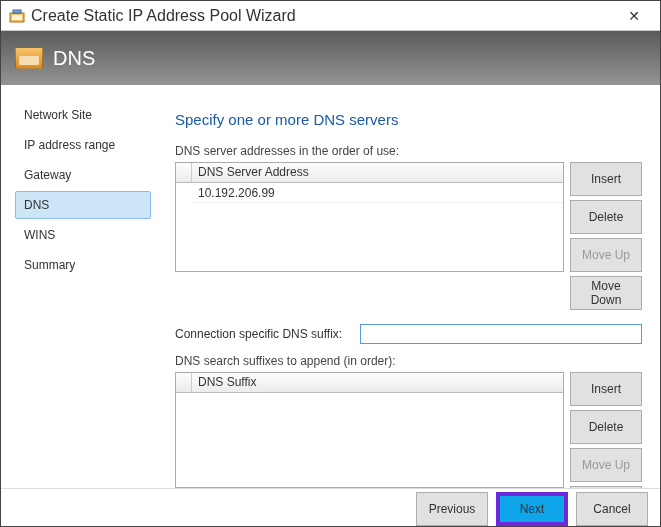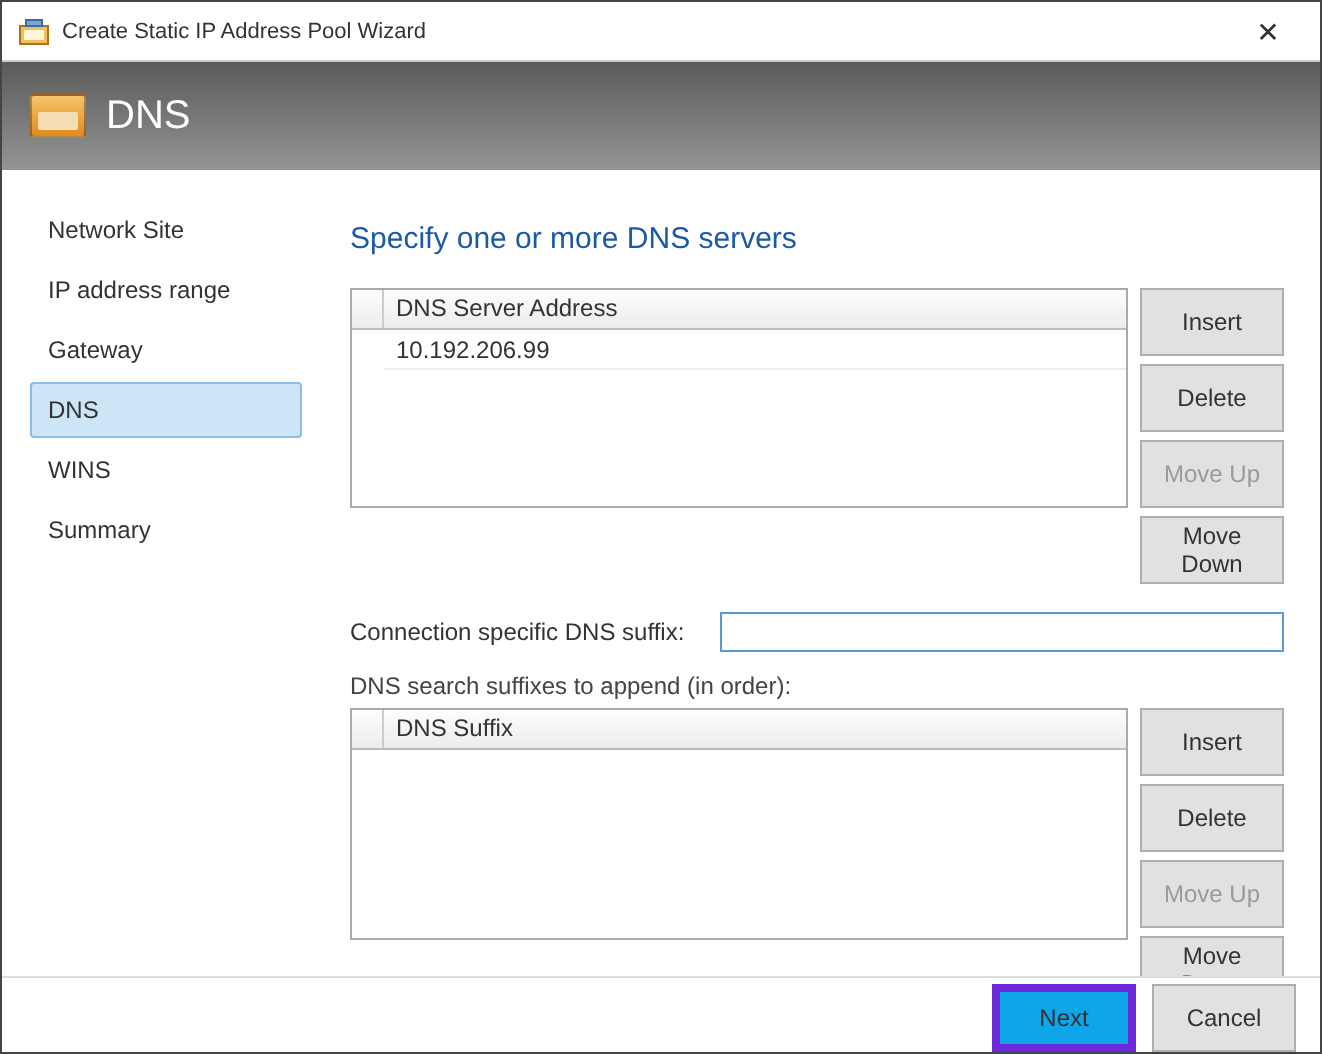--- a/index.html
+++ b/index.html
@@ -21,21 +21,21 @@
     align-items: center;
     border-bottom: 1px solid #ccc;
     padding: 0 6px 0 8px;
     background: #fff;
   }
   .title-icon {
     width: 16px; height: 16px;
     margin-right: 6px;
     display:inline-block;
   }
-  .title-text { flex: 1; font-size: 11px; color:#333; }
+  .title-text { flex: 1; font-size: 16px; color:#333; }
   .title-close {
     width: 40px; height: 28px;
     display:flex; align-items:center; justify-content:center;
     font-size: 14px; color:#333;
     cursor: pointer;
   }
   
   .banner {
     height: 54px;
     background: linear-gradient(#5a5a5a, #949494);
@@ -219,20 +219,21 @@
     <div class="nav-item">IP address range</div>
     <div class="nav-item">Gateway</div>
     <div class="nav-item selected">DNS</div>
     <div class="nav-item">WINS</div>
     <div class="nav-item">Summary</div>
   </div>
 
   <div class="main">
     <h2 class="page-title">Specify one or more DNS servers</h2>
 
+    <div class="section-label">DNS server addresses in the order of use:</div>
     <div class="cluster">
       <div class="grid-wrap">
         <div class="grid-header">
           <div class="row-selector-gutter"></div>
           <div class="col-label">DNS Server Address</div>
         </div>
         <div class="grid-row">
           <div class="gutter"></div>
           <div class="cell">10.192.206.99</div>
         </div>
@@ -262,15 +263,16 @@
         <button class="side-btn">Insert</button>
         <button class="side-btn">Delete</button>
         <button class="side-btn" disabled="">Move Up</button>
         <button class="side-btn">Move Down</button>
       </div>
     </div>
   </div>
 </div>
 
 <div class="footer">
+  <button class="footer-btn">Previous</button>
   <button class="footer-btn primary">Next</button>
   <button class="footer-btn">Cancel</button>
 </div>
 
 </body></html>

